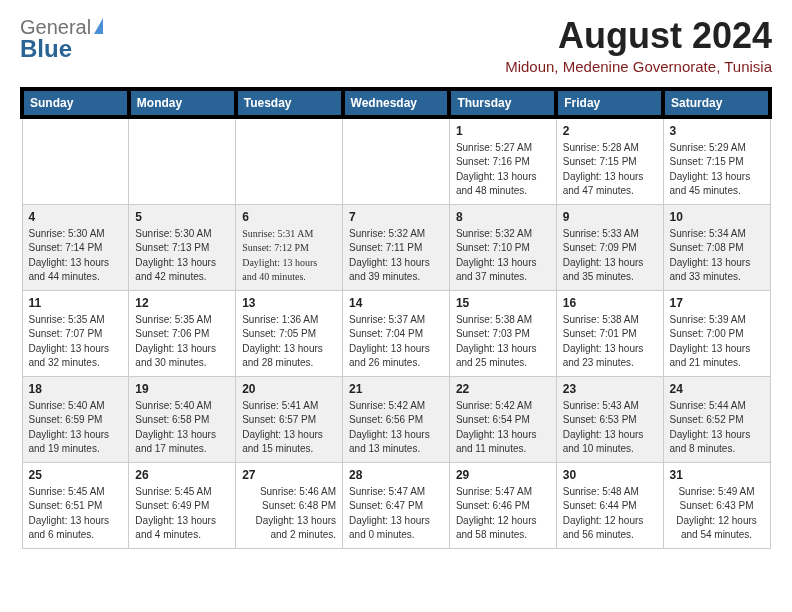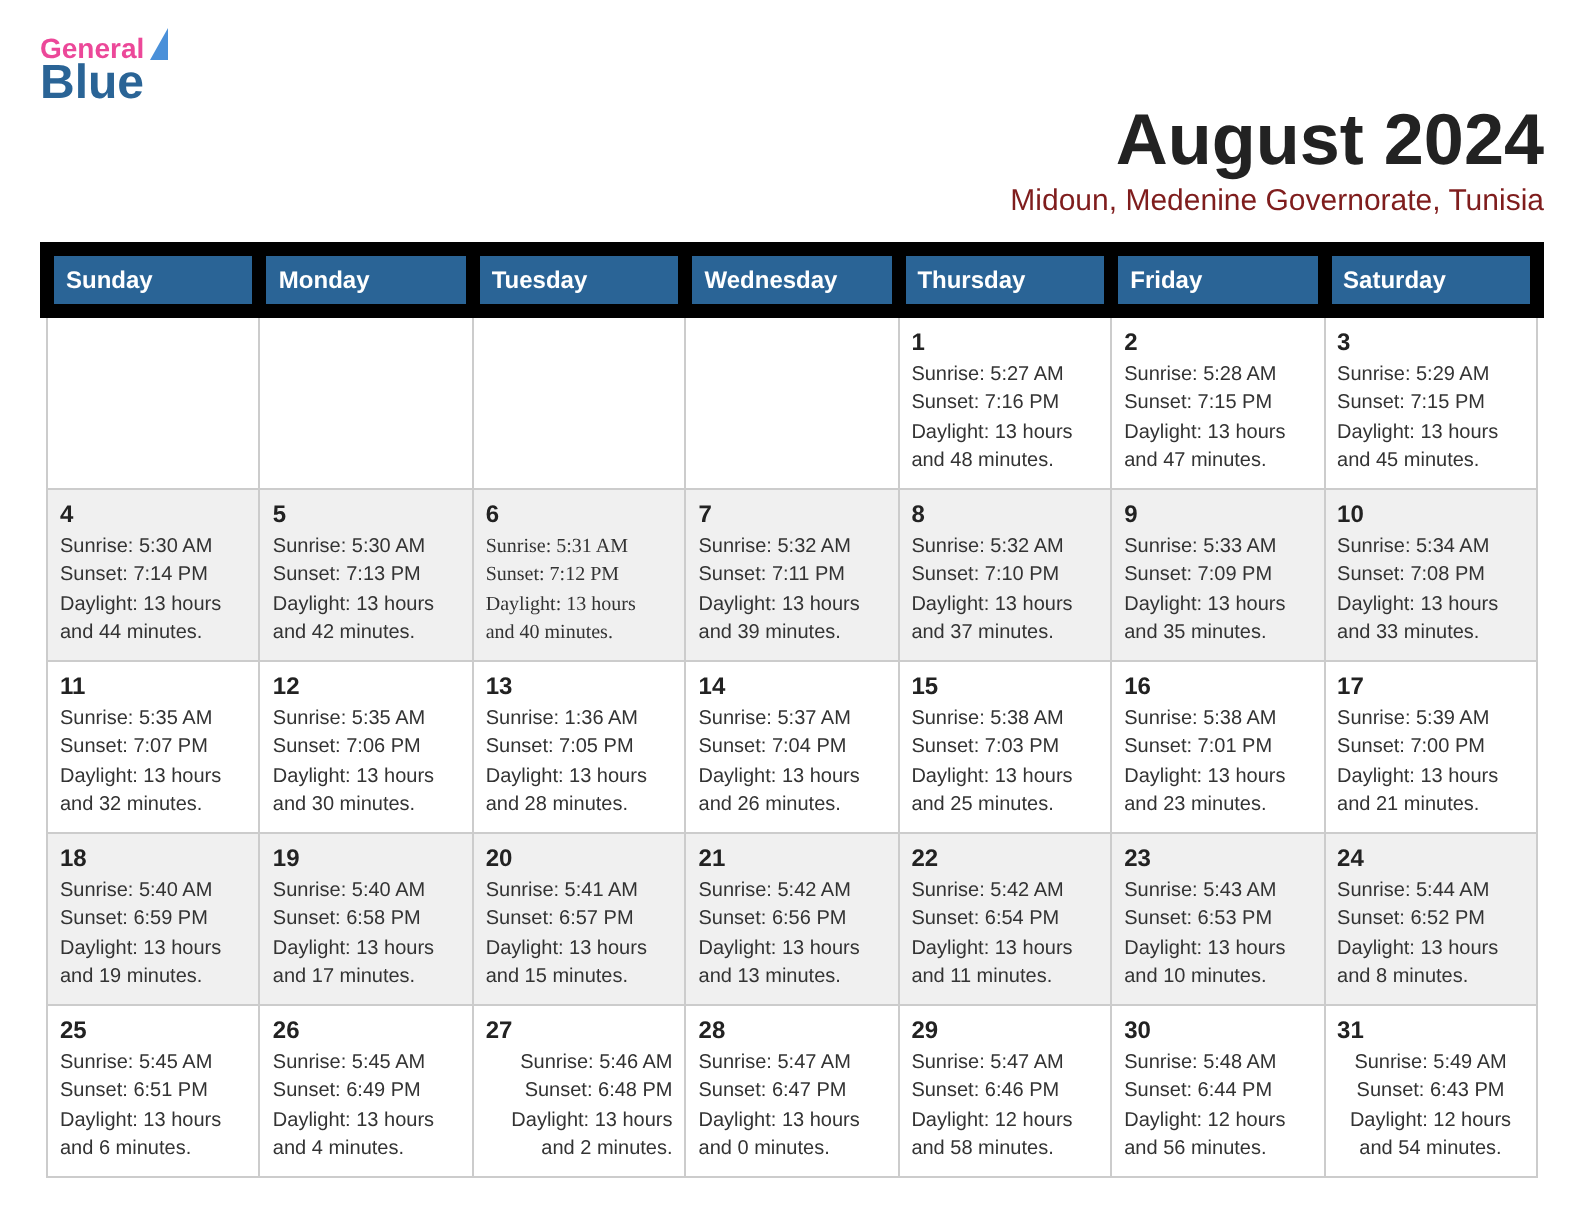--- a/index.html
+++ b/index.html
@@ -16,21 +16,20 @@
       align-items: flex-start;
       margin-bottom: 12px;
     }
     .logo {
       display: flex;
       flex-direction: column;
       align-items: flex-start;
     }
     .title-block {
       text-align: right;
-      margin-top: 34px;
     }
     .month-year {
       font-size: 36px;
       font-weight: bold;
       color: #222;
       line-height: 1.1;
     }
     .location {
       font-size: 15px;
       color: #7f1d1d;
@@ -41,21 +40,21 @@
       border-collapse: collapse;
       font-size: 10.5px;
     }
     .calendar th {
       background: #2a6496;
       color: #fff;
       text-align: left;
       padding: 5px 6px;
       font-size: 12px;
       font-weight: bold;
-      border: 7px solid #000000;
+      border: 4px solid #000000;
     }
     .calendar td {
       vertical-align: top;
       padding: 5px 6px;
       border: 1px solid #ccc;
       width: calc(100%/7);
       min-height: 80px;
       background: #fff;
     }
     .calendar tr:nth-child(even) td {
@@ -81,21 +80,21 @@
     .empty-cell {
       background: #fff !important;
     }
   </style>
 </head>
 <body>
 
 <div class="header">
   <div class="logo">
     <div style="display:flex;align-items:center;">
-      <span style="font-size:14px;font-weight:bold;color:#ec4899;">General</span>
+      <span style="font-size:20px;font-weight:normal;color:#737373;">General</span>
       <span style="display:inline-block;width:0;height:0;border-left:9px solid transparent;border-bottom:16px solid #4a90d9;margin-left:3px;margin-top:-4px;"></span>
     </div>
     <span style="font-size:24px;font-weight:bold;color:#2a6496;margin-top:-4px;">Blue</span>
   </div>
   <div class="title-block">
     <div class="month-year">August 2024</div>
     <div class="location">Midoun, Medenine Governorate, Tunisia</div>
   </div>
 </div>
 

